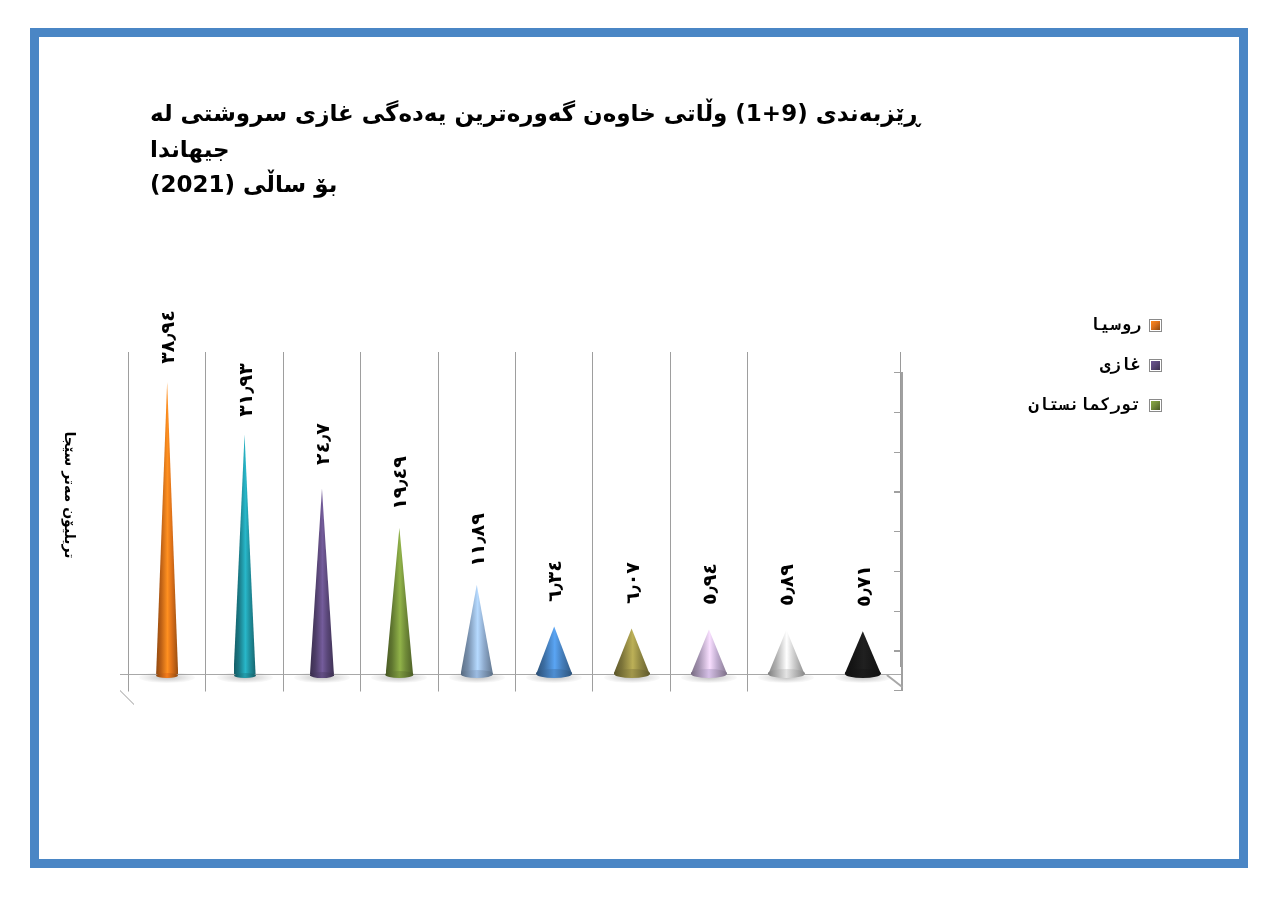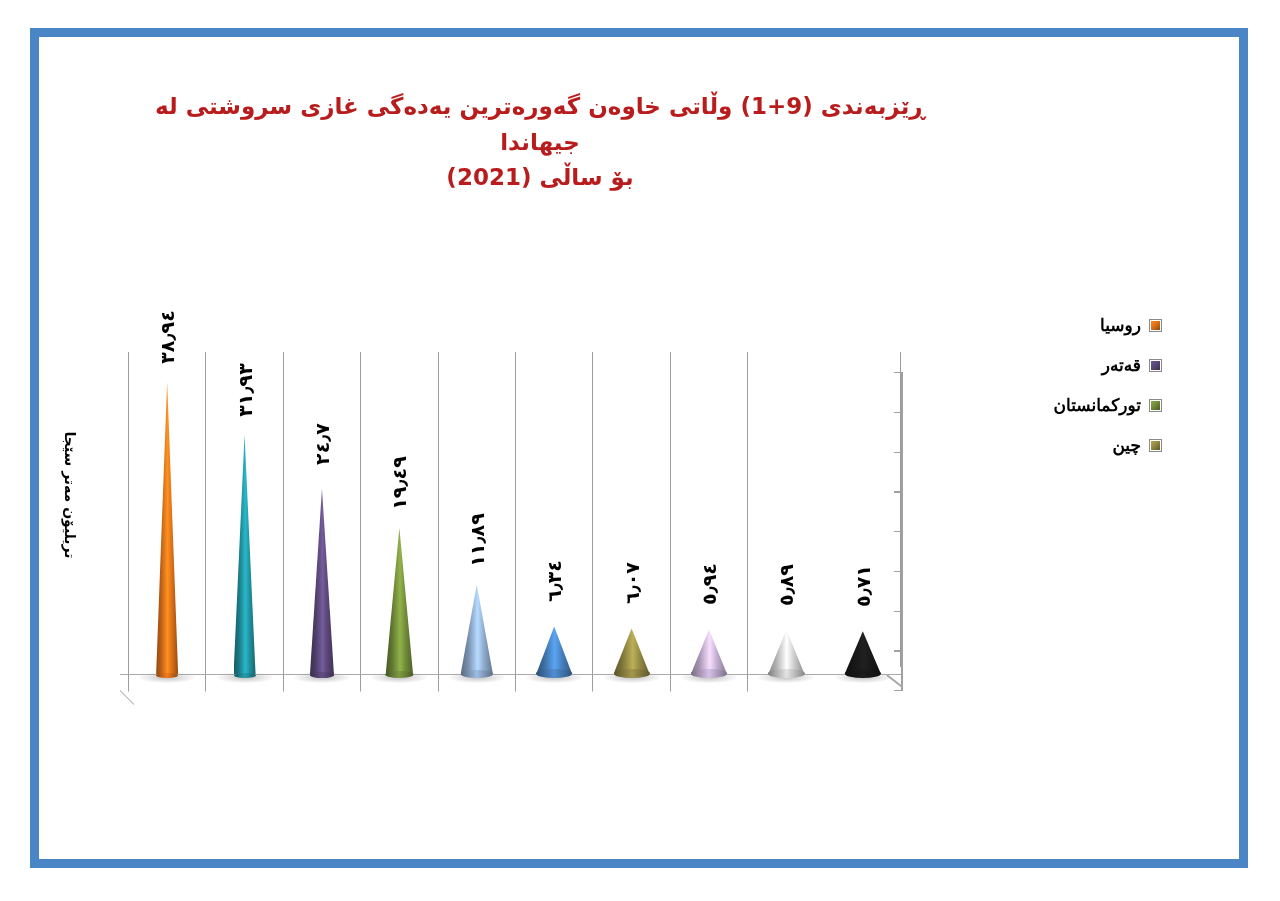--- a/index.html
+++ b/index.html
@@ -27,28 +27,28 @@
     width: 1218px;
     height: 840px;
     border: 9px solid #4A86C5;
     box-sizing: border-box;
     background: #ffffff;
   }
   
   .chart-title {
     position: absolute;
     left: 150px;
-    top: 89px;
+    top: 96px;
     width: 780px;
-    text-align: center;
+    text-align: left;
     direction: rtl;
     font-family: "DejaVu Sans", sans-serif;
     font-size: 23px;
     font-weight: bold;
-    color: #b91c1c;
+    color: #000000;
     line-height: 1.55;
     letter-spacing: 0px;
   }
   
   .plot {
     position: absolute;
     left: 120px;
     top: 352px;
     width: 790px;
     height: 345px;
@@ -241,21 +241,21 @@
   }
   .legend-swatch i {
     position: absolute;
     left: 1px;
     top: 1px;
     right: 1px;
     bottom: 1px;
     display: block;
   }
   .legend-label {
-    font-family: Liberation Serif, serif;
+    font-family: Liberation Mono, monospace;
     font-size: 17px;
     font-weight: bold;
     color: #000000;
     white-space: nowrap;
     line-height: 1;
   }
 </style>
 </head>
 <body>
 
@@ -403,28 +403,22 @@
       <div class="legend-item">
         <span class="legend-swatch">
           <i style="background: linear-gradient(135deg, rgb(255, 136, 30) 0%, rgb(220, 112, 25) 45%, rgb(139, 71, 16) 100%);"></i>
         </span>
         <span class="legend-label">روسیا</span>
       </div>
       <div class="legend-item">
         <span class="legend-swatch">
           <i style="background: linear-gradient(135deg, rgb(109, 86, 146) 0%, rgb(90, 71, 121) 45%, rgb(57, 45, 76) 100%);"></i>
         </span>
-        <span class="legend-label">قەتەر</span>
+        <span class="legend-label">غازی</span>
       </div>
       <div class="legend-item">
         <span class="legend-swatch">
           <i style="background: linear-gradient(135deg, rgb(137, 169, 69) 0%, rgb(113, 140, 57) 45%, rgb(71, 88, 36) 100%);"></i>
         </span>
         <span class="legend-label">تورکمانستان</span>
       </div>
-      <div class="legend-item">
-        <span class="legend-swatch">
-          <i style="background: linear-gradient(135deg, rgb(177, 166, 82) 0%, rgb(146, 137, 67) 45%, rgb(92, 86, 43) 100%);"></i>
-        </span>
-        <span class="legend-label">چین</span>
-      </div>
     </div>
 </div>
 
 </body></html>

